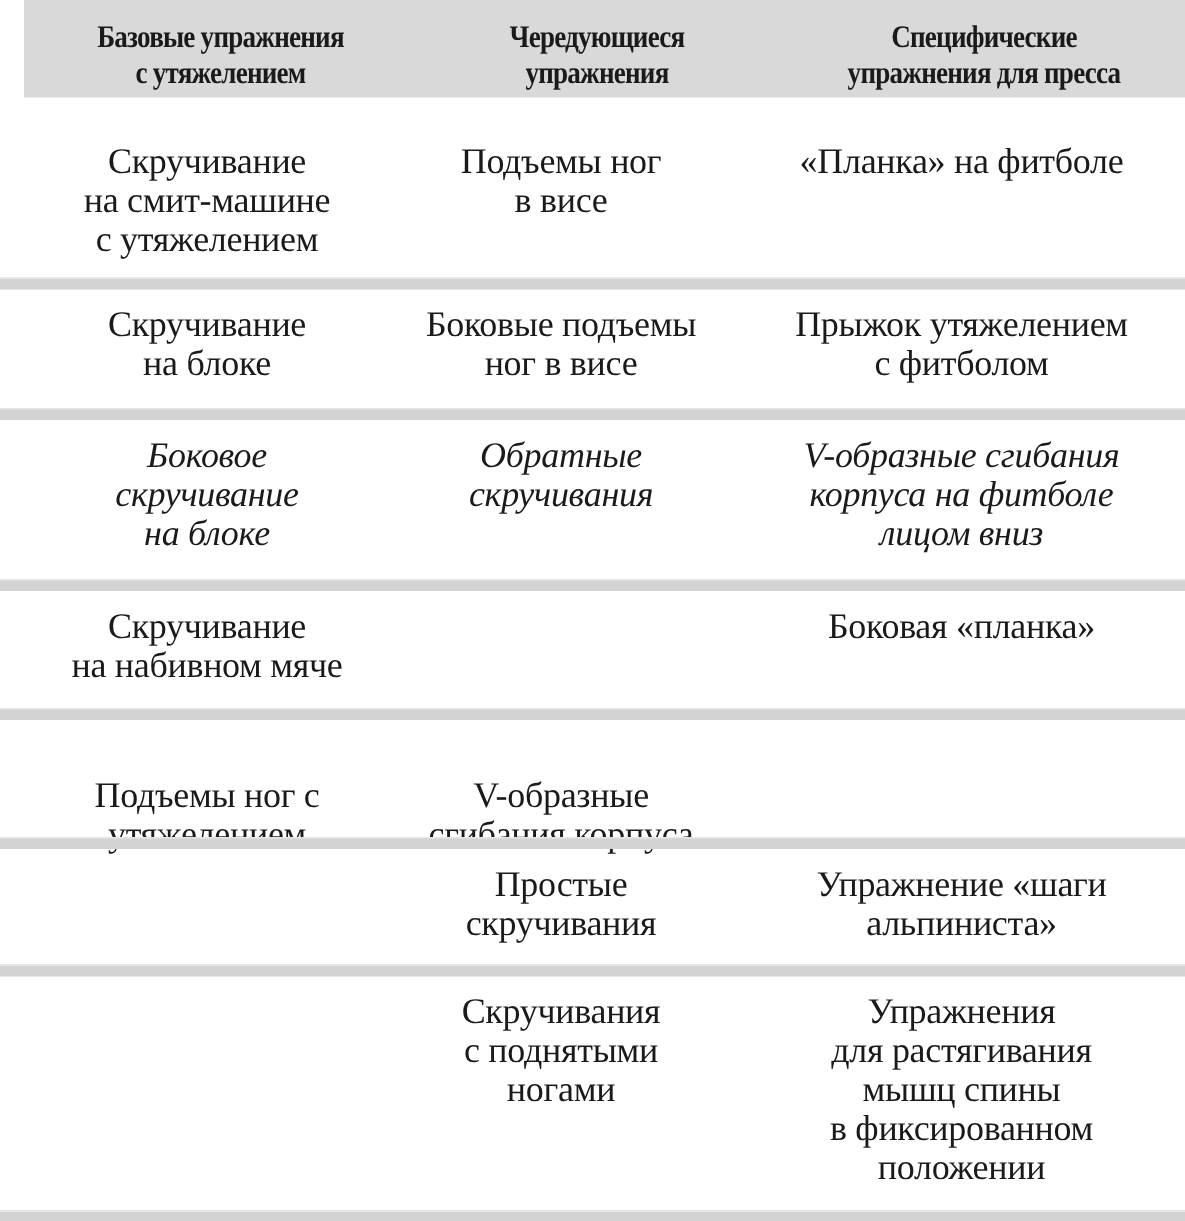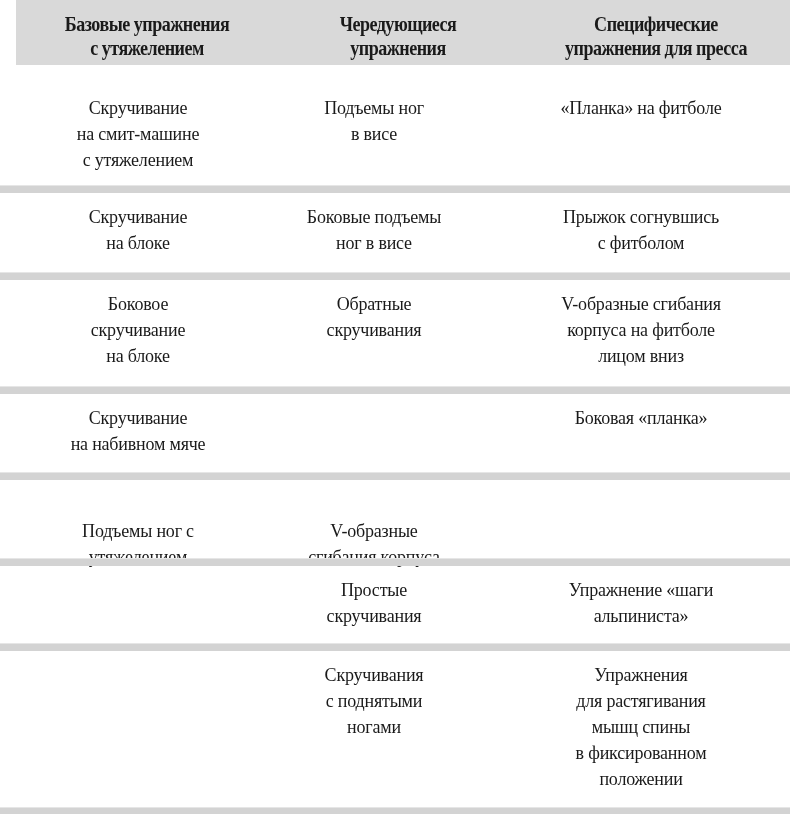--- a/index.html
+++ b/index.html
@@ -7,21 +7,21 @@
       font-family: "Liberation Serif", "DejaVu Serif", serif; color: #1a1a1a; }
     .header { position: absolute; left: 16px; top: 0; width: 790px; height: 65px;
       background: #d9d9d9; display: flex; align-items: center; }
     .hcell { position: absolute; top: 12px; text-align: center;
       font-weight: bold; font-size: 21px; line-height: 24px; letter-spacing: -0.6px;
       transform: scaleX(0.86); transform-origin: center top; }
     .h1 { left: 0; width: 262px; }
     .h2 { left: 262px; width: 240px; }
     .h3 { left: 490px; width: 300px; }
     .row { position: absolute; left: 0; width: 790px; }
-    .cell { position: absolute; top: 11px; text-align: center; font-size: 18px;
+    .cell { position: absolute; top: 11px; text-align: center; font-size: 24px;
       line-height: 26px; white-space: pre-line; letter-spacing: -0.2px; }
     .c1 { left: 0; width: 276px; }
     .c2 { left: 252px; width: 244px; }
     .c3 { left: 500px; width: 282px; }
     .sep { position: absolute; left: 0; width: 790px; height: 8px; background: #d3d3d3;
       border-top: 1px solid #e6e6e6; box-sizing: border-box; }
   </style>
 </head>
 <body>
 
@@ -42,26 +42,26 @@
 в висе</div>
   <div class="cell c3">«Планка» на фитболе</div>
 </div>
 <div class="sep" style="top:185px;"></div>
 
 <div class="row" style="top:193px;height:79px;">
   <div class="cell c1">Скручивание
 на блоке</div>
   <div class="cell c2">Боковые подъемы
 ног в висе</div>
-  <div class="cell c3">Прыжок согнувшись
+  <div class="cell c3">Прыжок утяжелением
 с фитболом</div>
 </div>
 <div class="sep" style="top:272px;"></div>
 
-<div class="row" style="top:280px;height:106px;">
+<div class="row" style="top:280px;height:106px;font-style:italic;">
   <div class="cell c1">Боковое
 скручивание
 на блоке</div>
   <div class="cell c2">Обратные
 скручивания</div>
   <div class="cell c3">V-образные сгибания
 корпуса на фитболе
 лицом вниз</div>
 </div>
 <div class="sep" style="top:386px;"></div>

